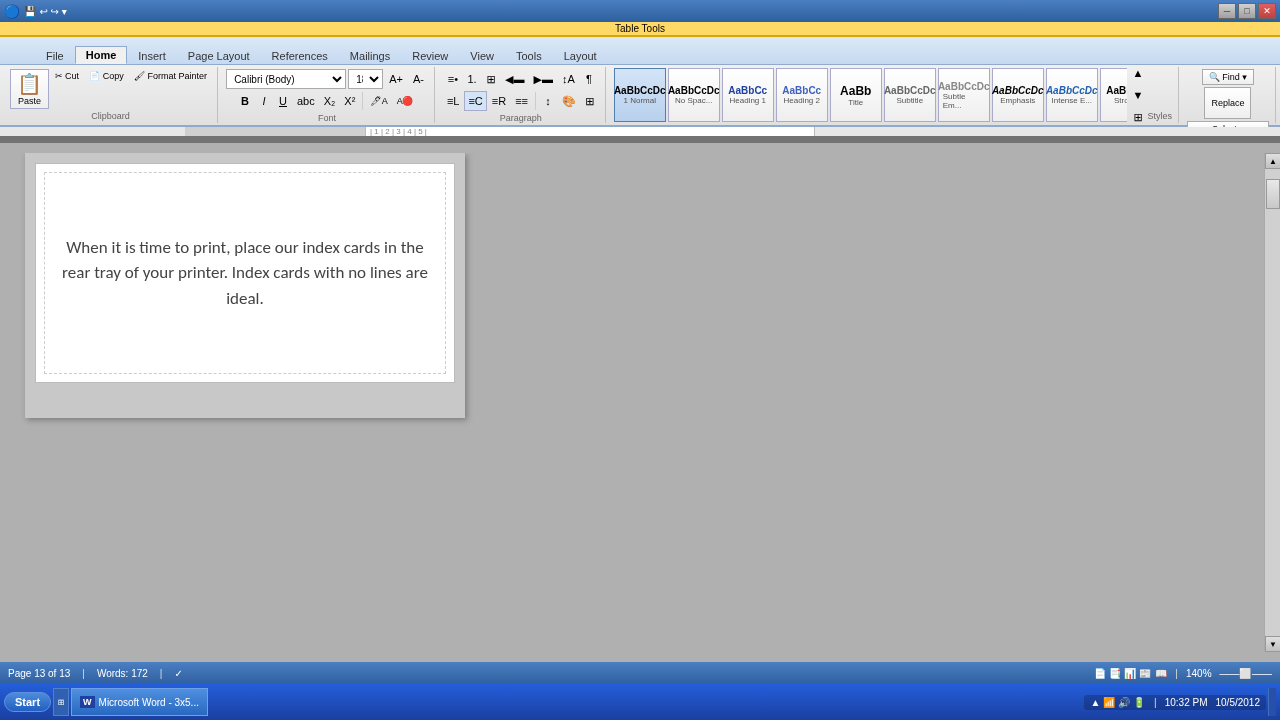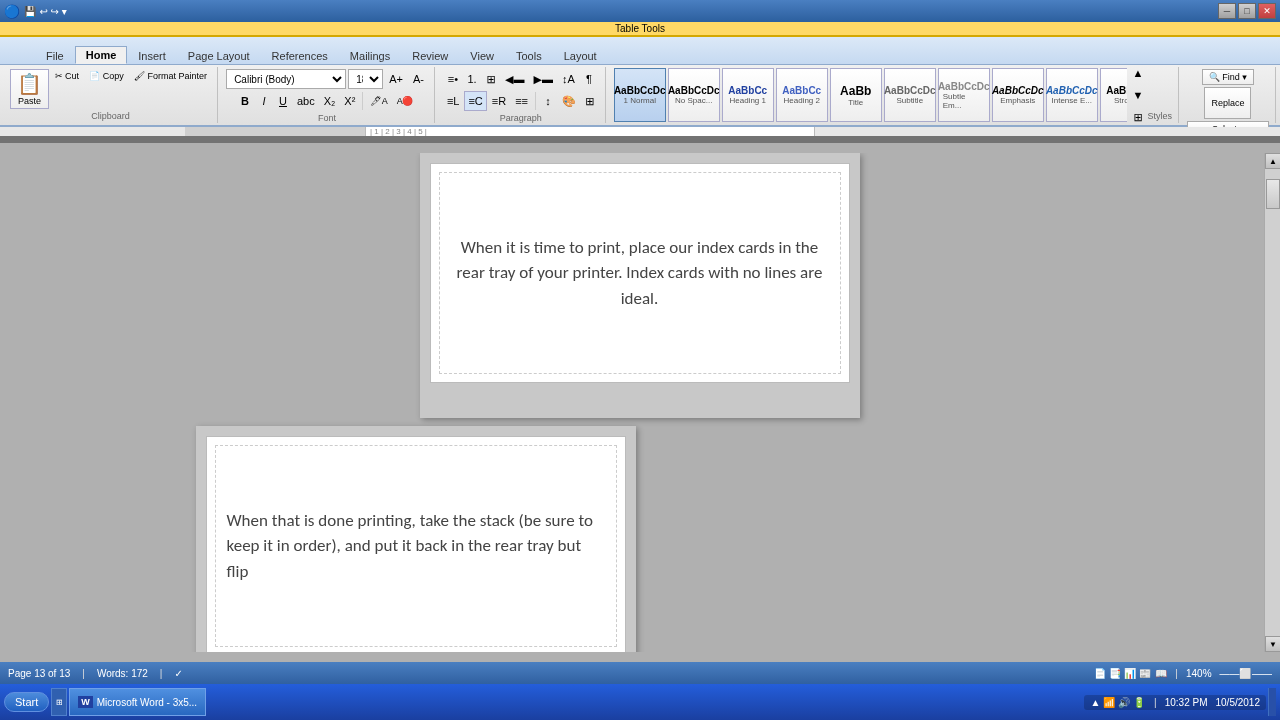--- a/index.html
+++ b/index.html
@@ -150,20 +150,21 @@
       flex-direction: column;
       gap: 8px;
       padding: 0 10px;
       overflow-y: auto;
     }
 
     .page-row {
       display: flex;
       gap: 8px;
       justify-content: center;
+      flex-direction: column;
     }
 
     
     .word-page {
       background: #c8c8c8;
       padding: 10px;
       box-shadow: 2px 2px 6px rgba(0,0,0,0.3);
       width: 440px;
       min-height: 265px;
     }
@@ -252,21 +253,21 @@
       gap: 2px;
       padding: 0 4px;
     }
     .start-btn {
       background: linear-gradient(to bottom, #4d8cdb, #2060c0);
       border: 1px solid #6090e0;
       border-radius: 10px;
       padding: 3px 10px;
       color: white;
       font-size: 11px;
-      font-weight: normal;
+      font-weight: bold;
       cursor: pointer;
     }
     .taskbar-item {
       background: linear-gradient(to bottom, #3070c8, #1e50a0);
       border: 1px solid #5080cc;
       padding: 3px 8px;
       color: white;
       font-size: 10px;
       cursor: pointer;
       display: flex;
@@ -515,30 +516,20 @@
     <div class="page-row">
 
       <div class="word-page">
         <div class="index-card">
           <p class="card-text">When it is time to print, place our index cards in the rear tray of your printer.  Index cards with no lines are ideal.</p>
         </div>
       </div>
 
     </div>
 
-    <div class="page-row">
-
-      <div class="word-page">
-        <div class="index-card">
-          <p class="card-text" style="text-align:left;">When that is done printing,  take the stack (be sure to keep it in order), and put it back in the rear tray but flip</p>
-        </div>
-      </div>
-
-      <div style="width:440px;"></div>
-    </div>
 
   </div>
 
   <div class="right-scrollbar">
     <div class="scroll-btn">▲</div>
     <div class="scroll-track">
       <div class="scroll-thumb"></div>
     </div>
     <div class="scroll-btn">▼</div>
   </div>

